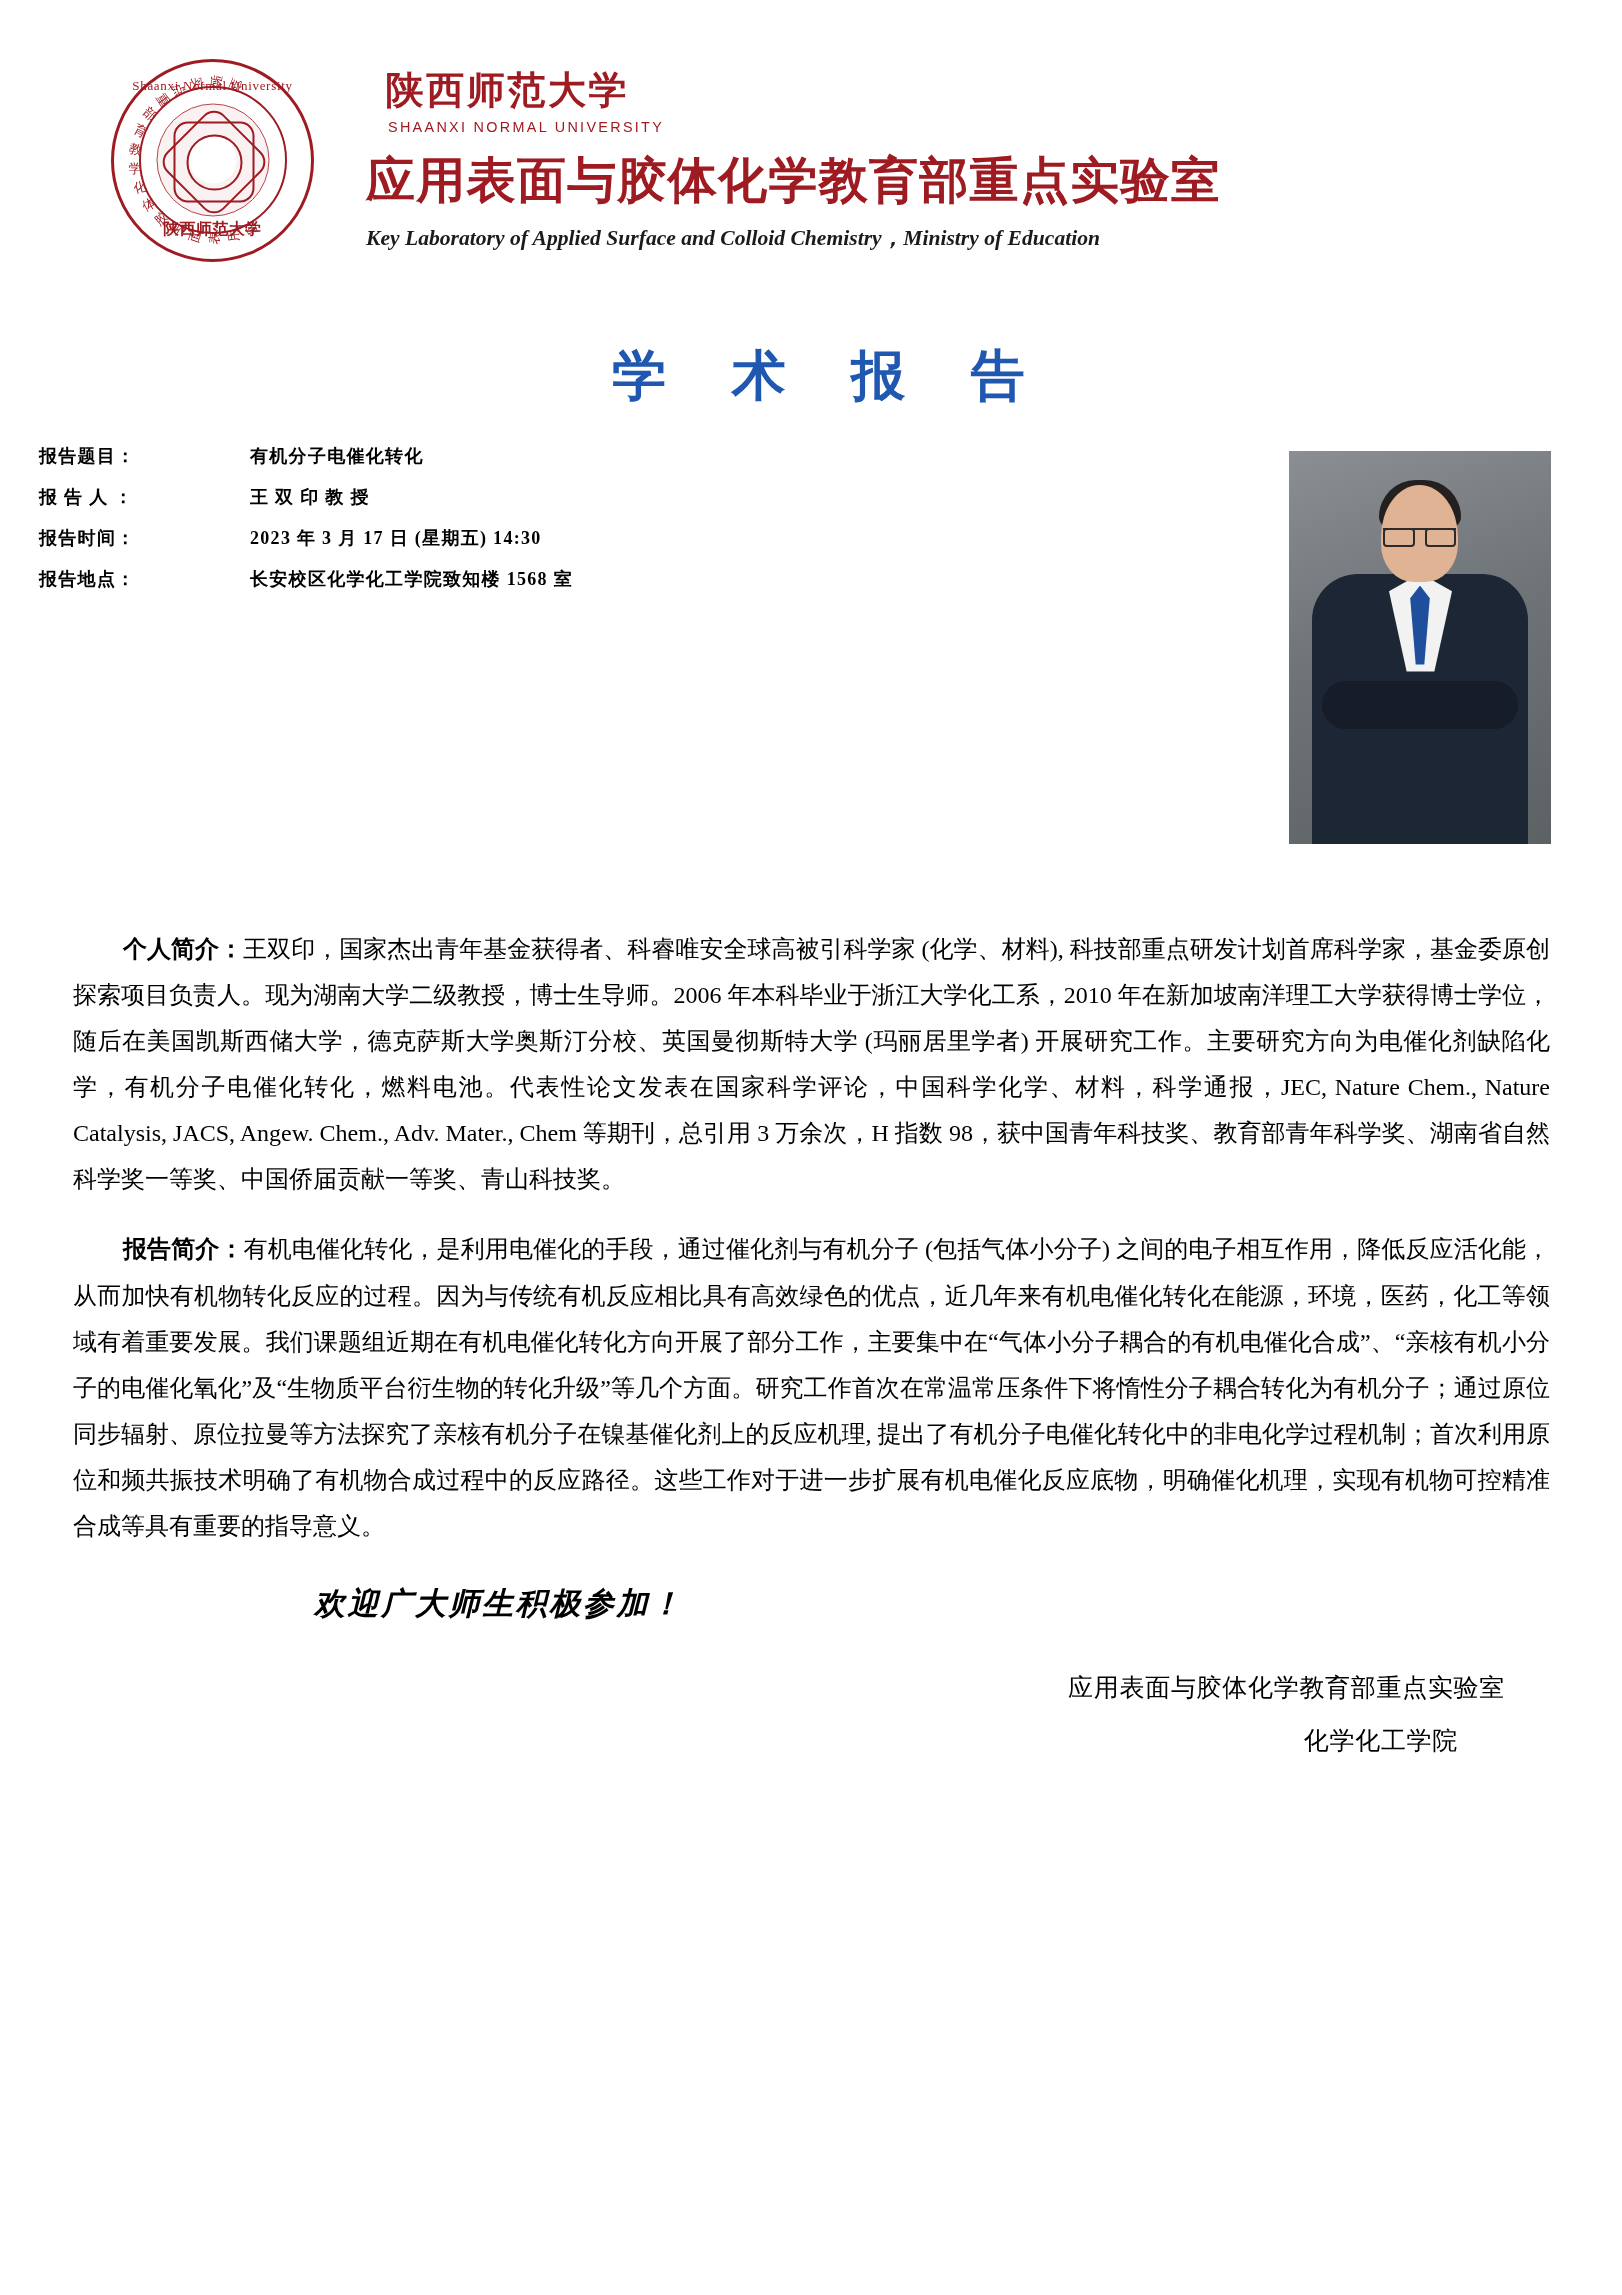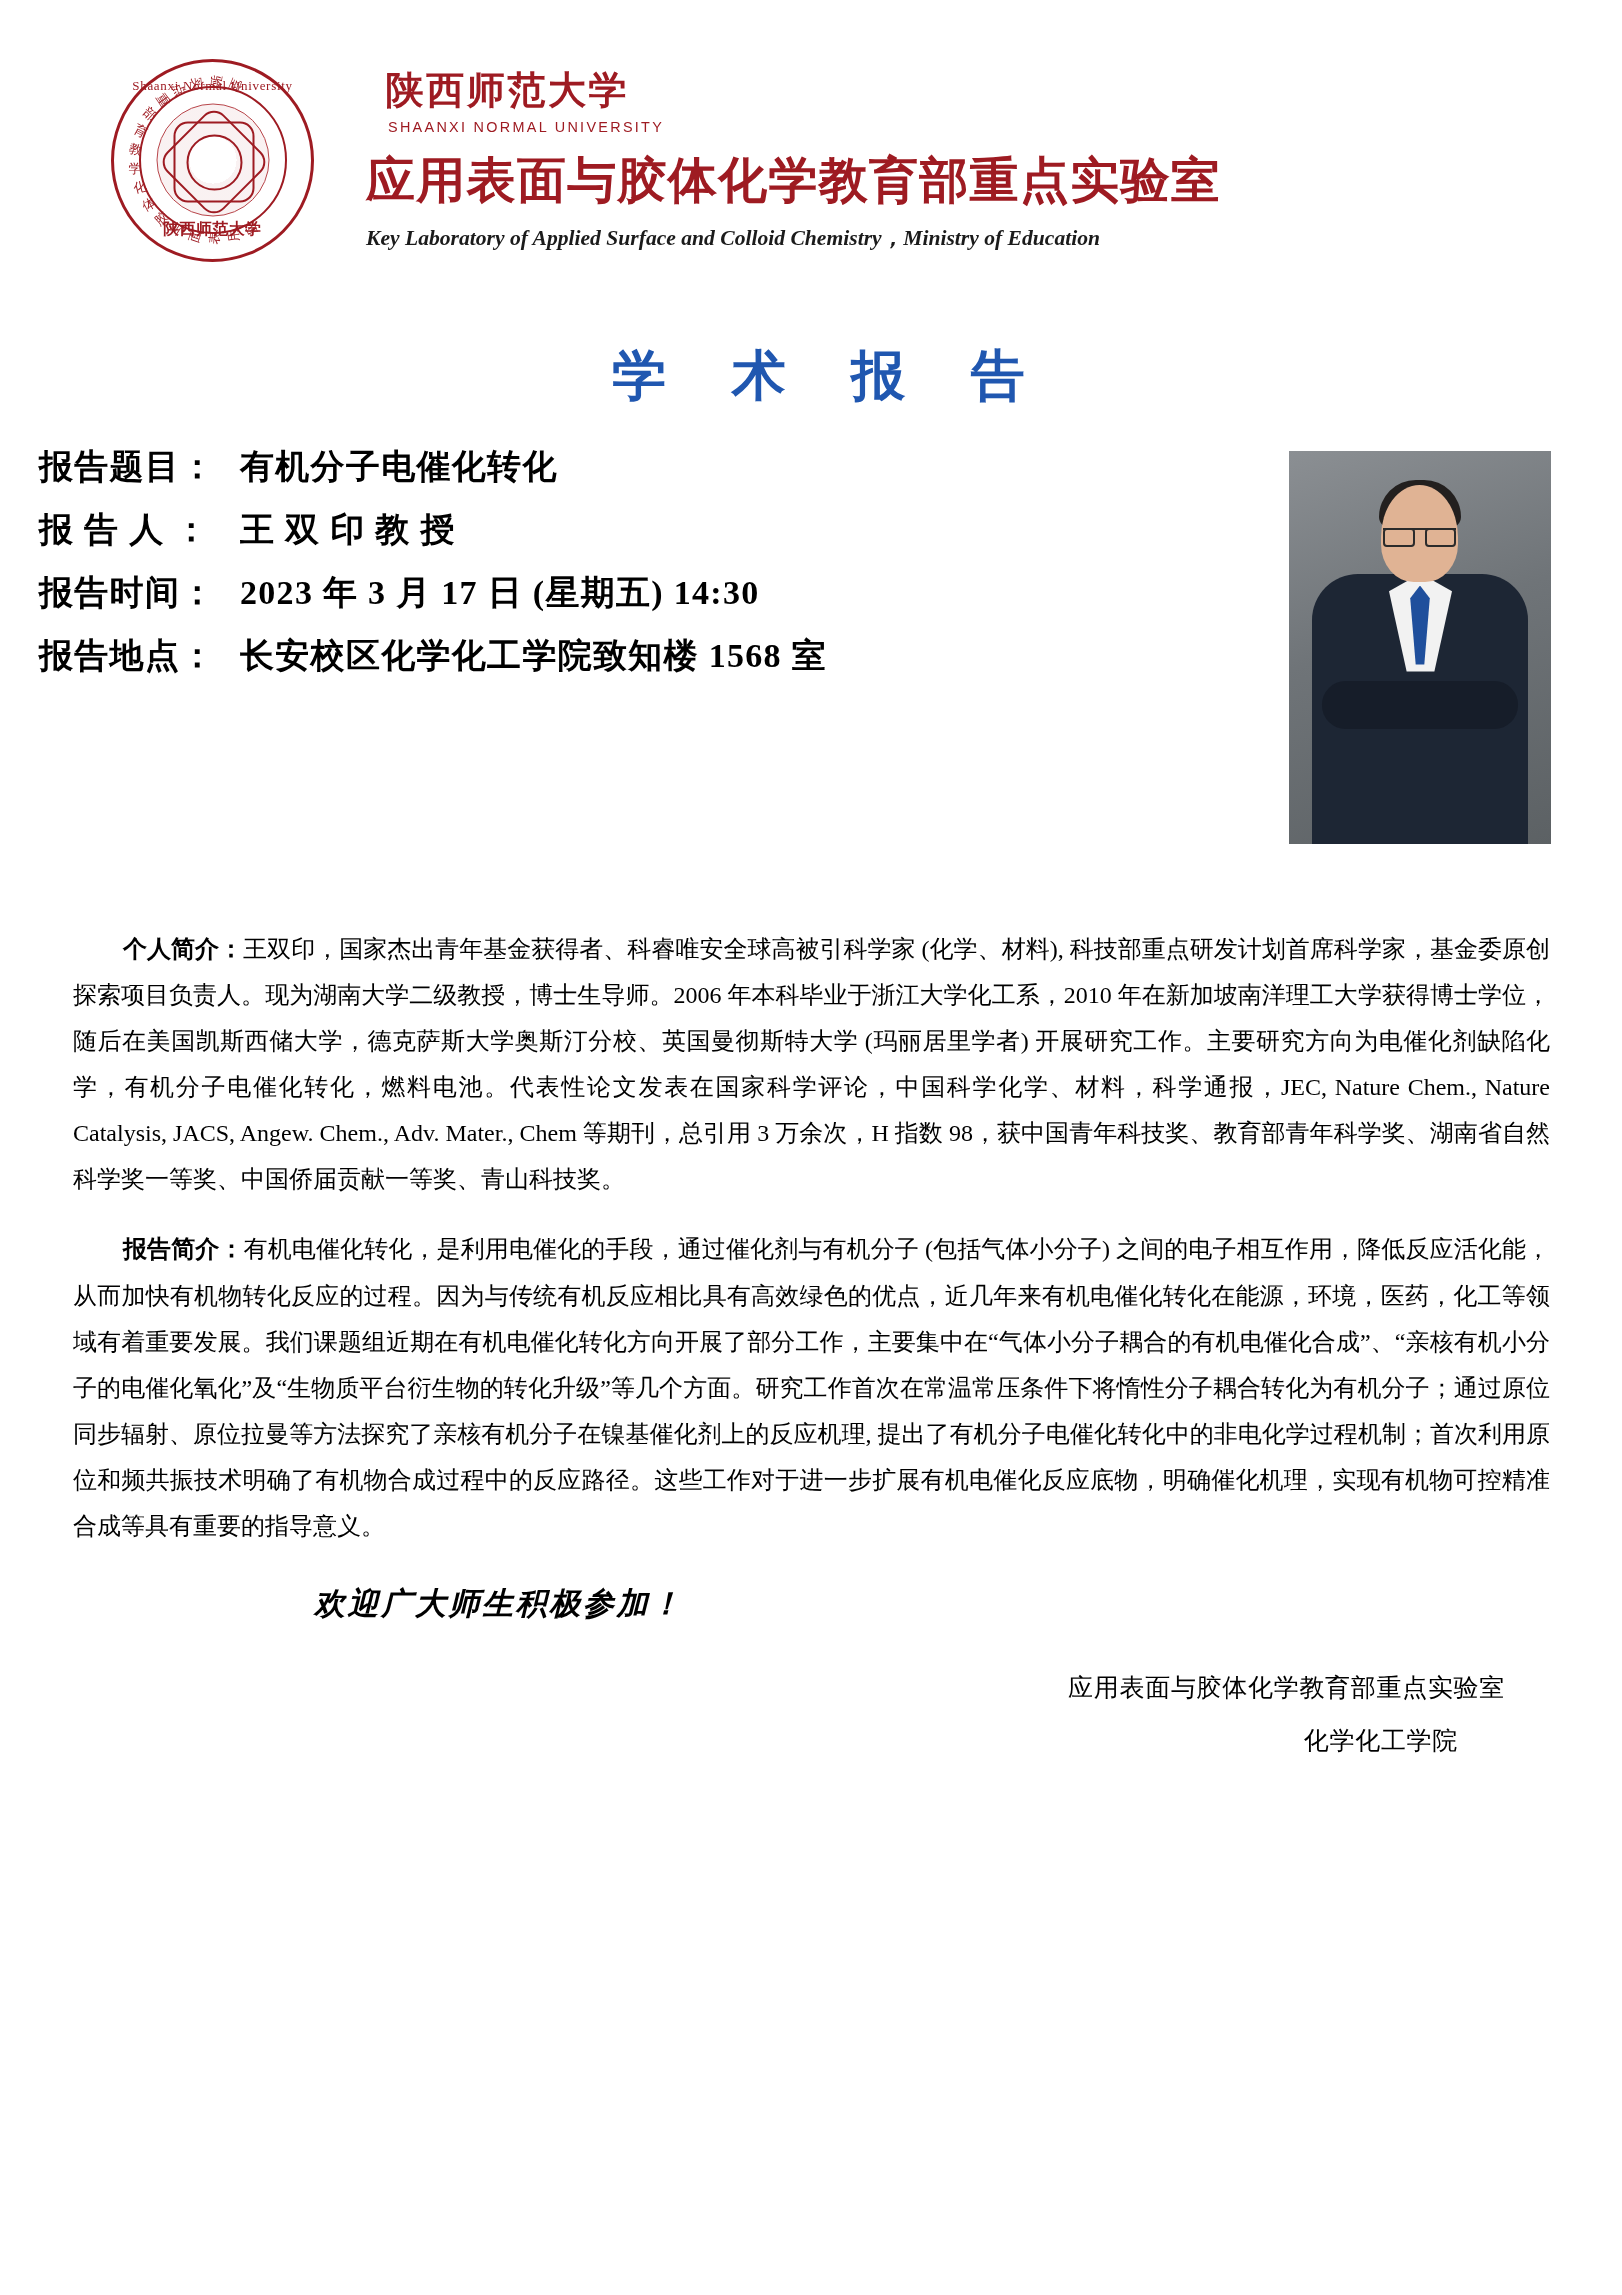--- a/index.html
+++ b/index.html
@@ -191,33 +191,33 @@
     padding: 0 72px 0 39px;
     min-height: 458px;
   }
   .info-list {
     width: 1197px;
   }
   .info-row {
     display: flex;
     align-items: baseline;
     margin-bottom: 17px;
-    font-size: 34px;
+    font-size: 18px;
     font-weight: bold;
   }
   .info-label {
     width: 190px;
     flex: none;
     letter-spacing: 1.3px;
   }
   .info-value {
     letter-spacing: 1.3px;
   }
   .info-value.indent {
-    margin-left: 11px;
+    margin-left: 21px;
   }
   .info-row.sub .info-label { visibility: hidden; }
 
   .portrait {
     position: absolute;
     right: 72px;
     top: 6.5px;
     width: 262px;
     height: 393px;
     background:

